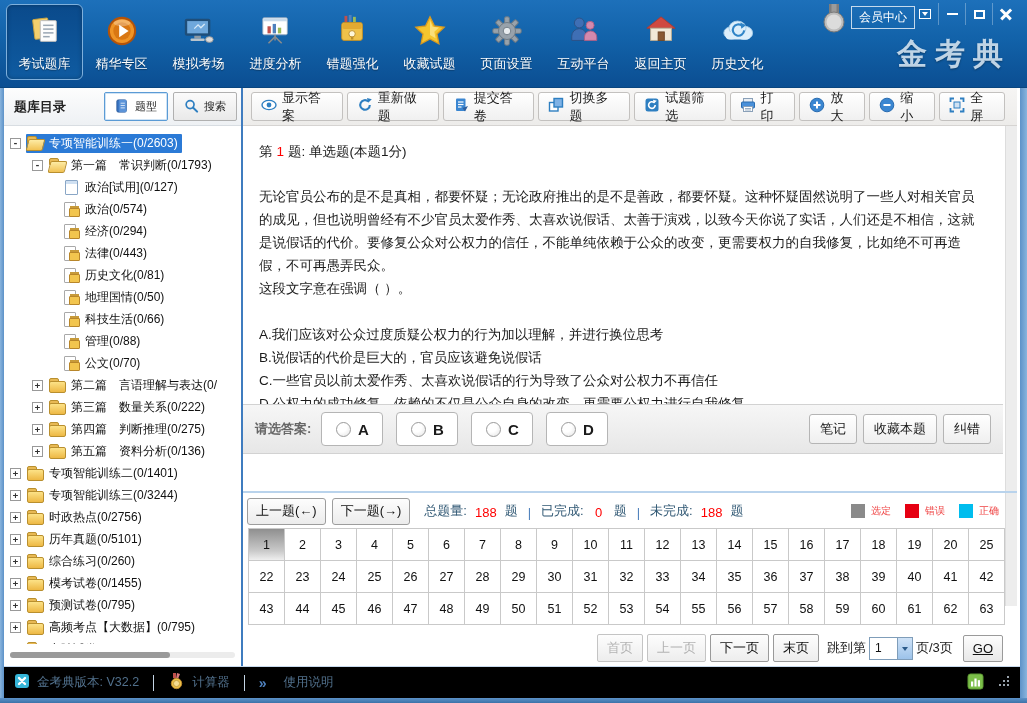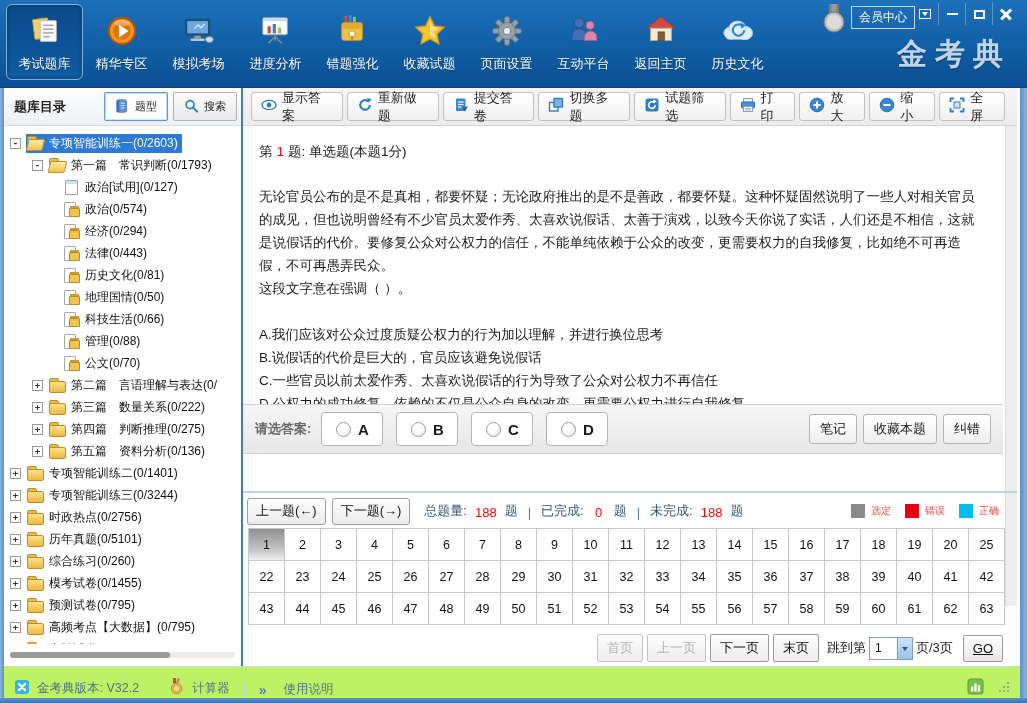--- a/index.html
+++ b/index.html
@@ -131,22 +131,22 @@
   .jump { display:flex; align-items:center; font-size:13px; color:#222; margin-left:8px; }
   .jump-select { width:44px; height:23px; border:1px solid #7f9db9; background:#fff; display:flex; align-items:center; margin:0 3px; }
   .jump-select .val { flex:1; padding-left:5px; font-size:12px; color:#111; }
   .jump-select .dd { width:15px; height:21px; background:linear-gradient(#cfe2f7,#9cc3ea); border-left:1px solid #7f9db9;
                      display:flex; align-items:center; justify-content:center; }
   .jump-select .dd::before { content:""; border:3.5px solid transparent; border-top:4.5px solid #2a5a8a; margin-top:4px; }
   .go-btn { height:27px; padding:0 9px; margin-left:10px; border:1px solid #9a9a9a; border-radius:2px;
             background:linear-gradient(#fdfdfd,#e8e8e8); font-size:13px; color:#111; display:flex; align-items:center;text-decoration:underline; }
 
   
-  .statusbar { position:absolute; left:4px; right:7px; bottom:5px; height:32px; background:#bef264;
-               border-top:1px solid #c8daed; display:flex; align-items:flex-end; padding:0 10px; z-index:35;
+  .statusbar { position:absolute; left:4px; right:7px; bottom:5px; height:32px; background:#000000;
+               border-top:1px solid #c8daed; display:flex; align-items:center; padding:0 10px; z-index:35;
                font-size:12.5px; color:#51708c; }
   .sb-item { display:flex; align-items:center; gap:7px; }
   .sb-sep { width:1px; height:16px; background:#c4d4e4; margin:0 14px; }
   .sb-chevron { color:#4f81bd; font-size:14px; font-weight:bold; margin-right:10px; }
   .sb-right { margin-left:auto; display:flex; align-items:center; gap:14px; }
 </style>
 </head>
 <body>
 
 <div class="window">

